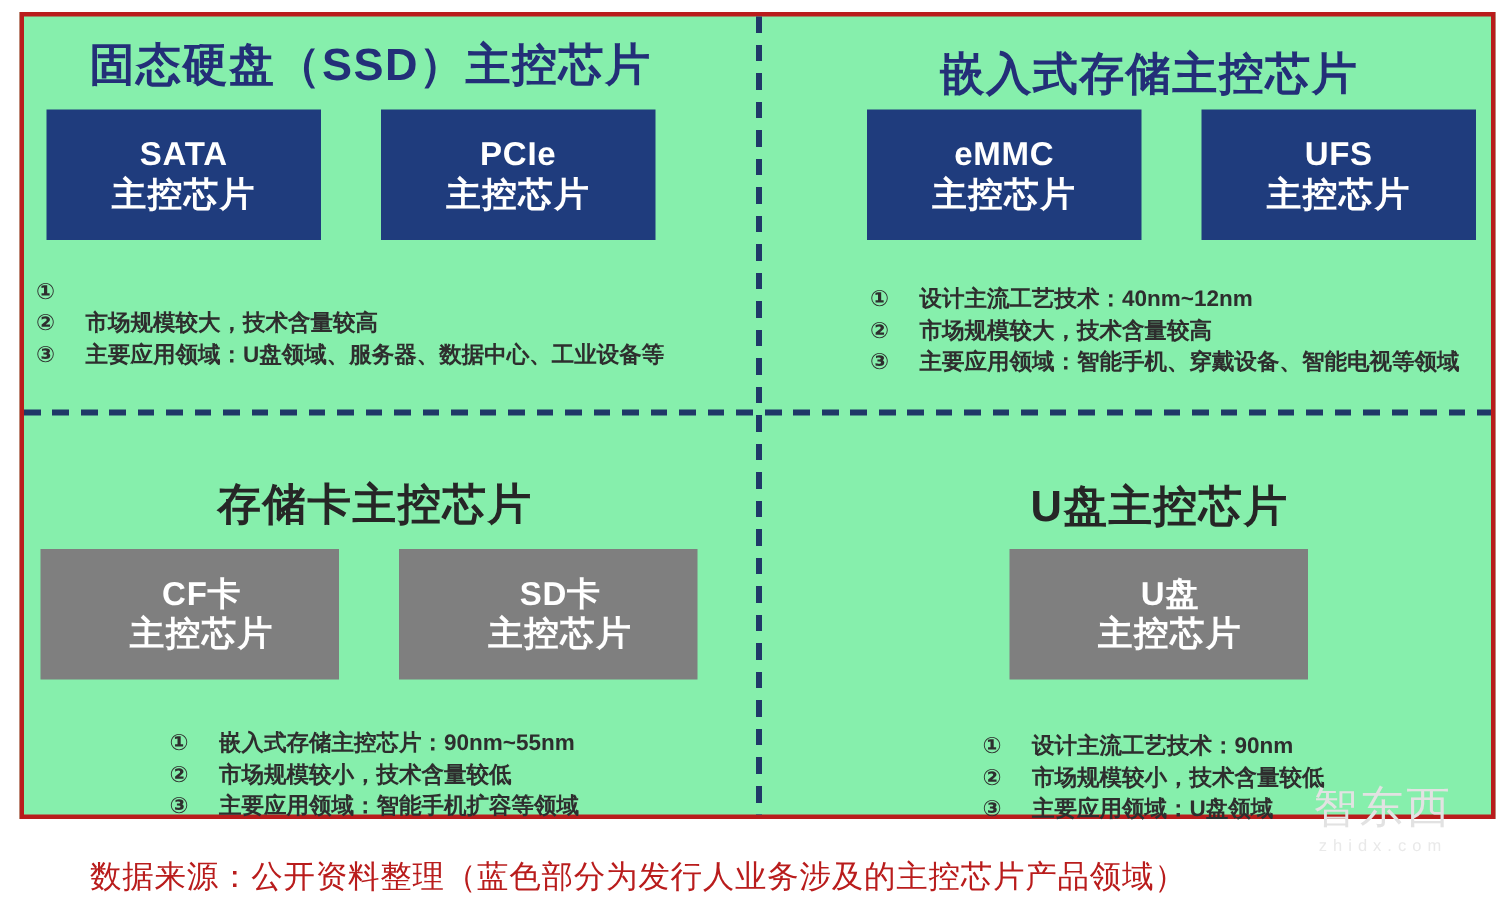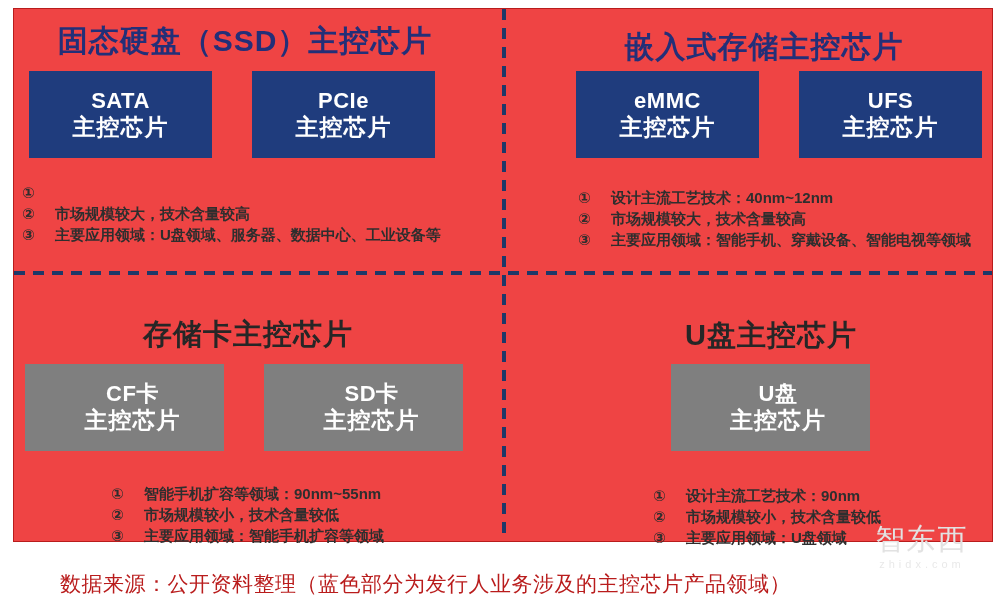--- a/index.html
+++ b/index.html
@@ -14,22 +14,22 @@
     height: 616px;
     background: #ffffff;
     overflow: hidden;
   }
   .frame {
     position: absolute;
     left: 13px;
     top: 8px;
     width: 978px;
     height: 532px;
-    border: 1px solid #b91c1c;
-    background: #ef4444;
+    border: 3px solid #b91c1c;
+    background: #86efac;
     z-index: 2;
   }
   .vline {
     position: absolute;
     left: 488px;
     top: 0;
     bottom: 0;
     width: 4px;
     background-image: repeating-linear-gradient(180deg, #1f3868 0 11px, transparent 11px 19px);
     z-index: 3;
@@ -229,21 +229,21 @@
           <div class="l2">主控芯片</div>
         </div>
         <div class="chip-box gray">
           <div class="l1">SD卡</div>
           <div class="l2">主控芯片</div>
         </div>
       </div>
       <ul class="notes">
         <li>
           <span class="num">①</span>
-          <span>智能手机扩容等领域：90nm~55nm</span>
+          <span>嵌入式存储主控芯片：90nm~55nm</span>
         </li>
         <li>
           <span class="num">②</span>
           <span>市场规模较小，技术含量较低</span>
         </li>
         <li>
           <span class="num">③</span>
           <span>主要应用领域：智能手机扩容等领域</span>
         </li>
       </ul>

